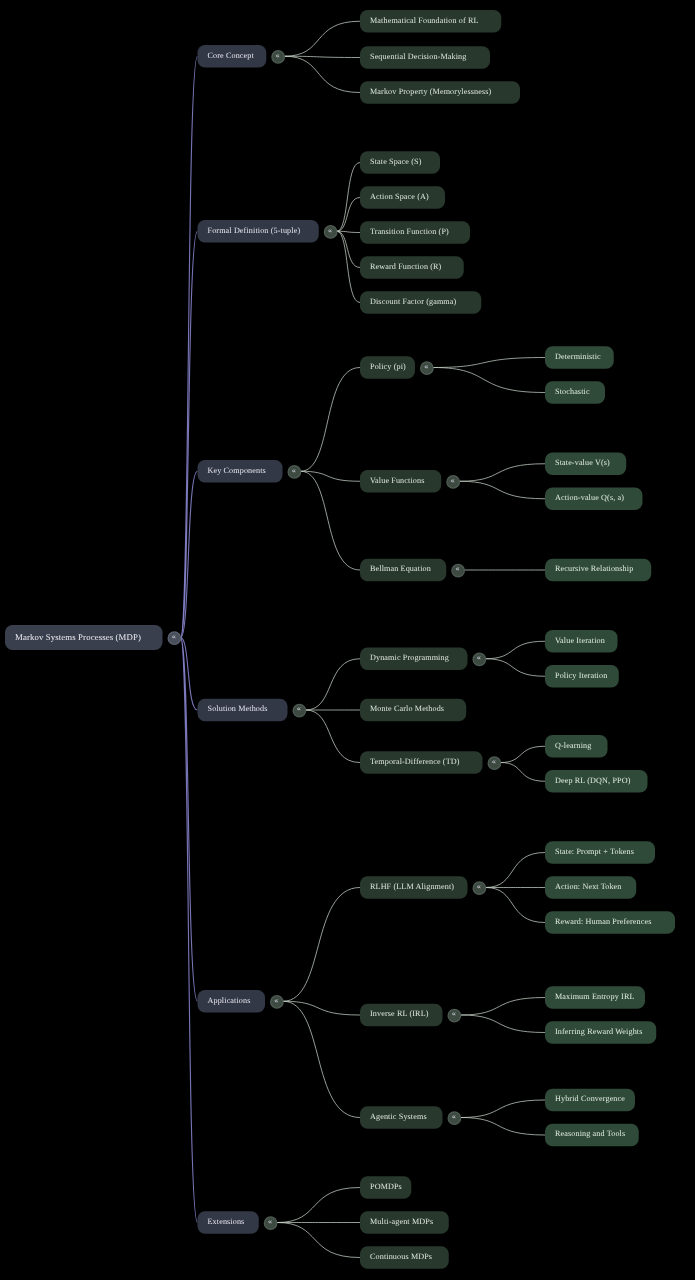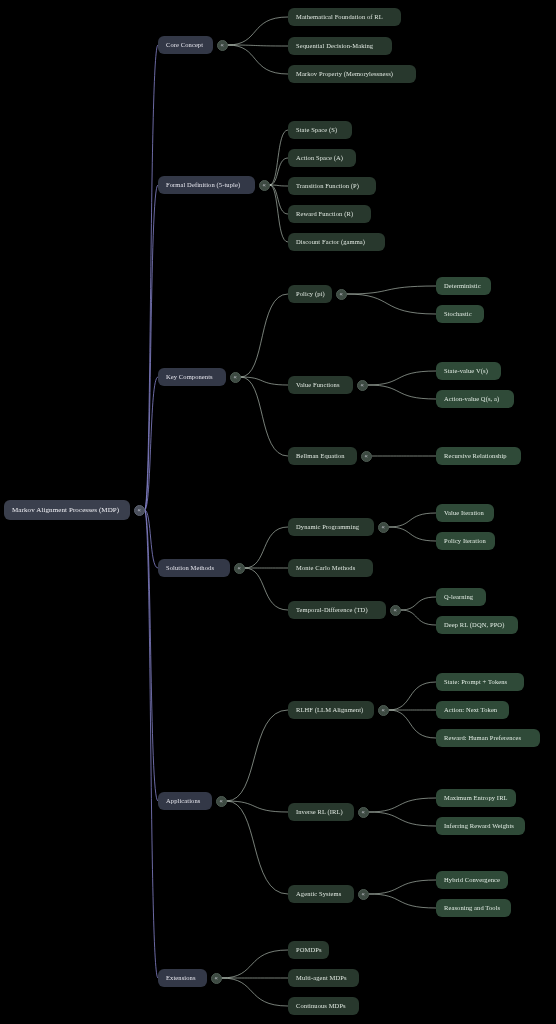--- a/index.html
+++ b/index.html
@@ -130,21 +130,21 @@
       <path d="M 226.5 801 C 260.325 801, 248.025 894, 288 894" fill="none" stroke="#c8d4c9" stroke-width="0.7" opacity="0.85"></path>
       <path d="M 368.5 894 C 405.625 894, 392.125 880, 436 880" fill="none" stroke="#c8d4c9" stroke-width="0.7" opacity="0.85"></path>
       <path d="M 368.5 894 C 405.625 894, 392.125 908, 436 908" fill="none" stroke="#c8d4c9" stroke-width="0.7" opacity="0.85"></path>
       <path d="M 144.5 510 C 151.925 510, 149.225 978, 158 978" fill="none" stroke="#8d8ad6" stroke-width="0.9" opacity="0.85"></path>
       <path d="M 221.5 978 C 258.075 978, 244.775 950, 288 950" fill="none" stroke="#c8d4c9" stroke-width="0.7" opacity="0.85"></path>
       <path d="M 221.5 978 C 258.075 978, 244.775 978, 288 978" fill="none" stroke="#c8d4c9" stroke-width="0.7" opacity="0.85"></path>
       <path d="M 221.5 978 C 258.075 978, 244.775 1006, 288 1006" fill="none" stroke="#c8d4c9" stroke-width="0.7" opacity="0.85"></path>
     </svg>
   <div id="nodes">
       <div class="node lvl0" style="left: 4px; top: 500px; width: 126px; height: 20px; background: rgb(58, 63, 77);">
-        <span class="label">Markov Alignment Processes (MDP)</span>
+        <span class="label">Markov Systems Processes (MDP)</span>
       </div>
       <div class="toggle" style="left: 133.5px; top: 504.5px;">«</div>
       <div class="node lvl1" style="left: 158px; top: 36px; width: 55px; background: rgb(51, 56, 71);">
         <span class="label">Core Concept</span>
       </div>
       <div class="toggle green" style="left: 216.5px; top: 39.5px;">«</div>
       <div class="node lvl2" style="left: 288px; top: 8px; width: 113px; background: rgb(40, 56, 45);">
         <span class="label">Mathematical Foundation of RL</span>
       </div>
       <div class="node lvl2" style="left: 288px; top: 37px; width: 104px; background: rgb(40, 56, 45);">

